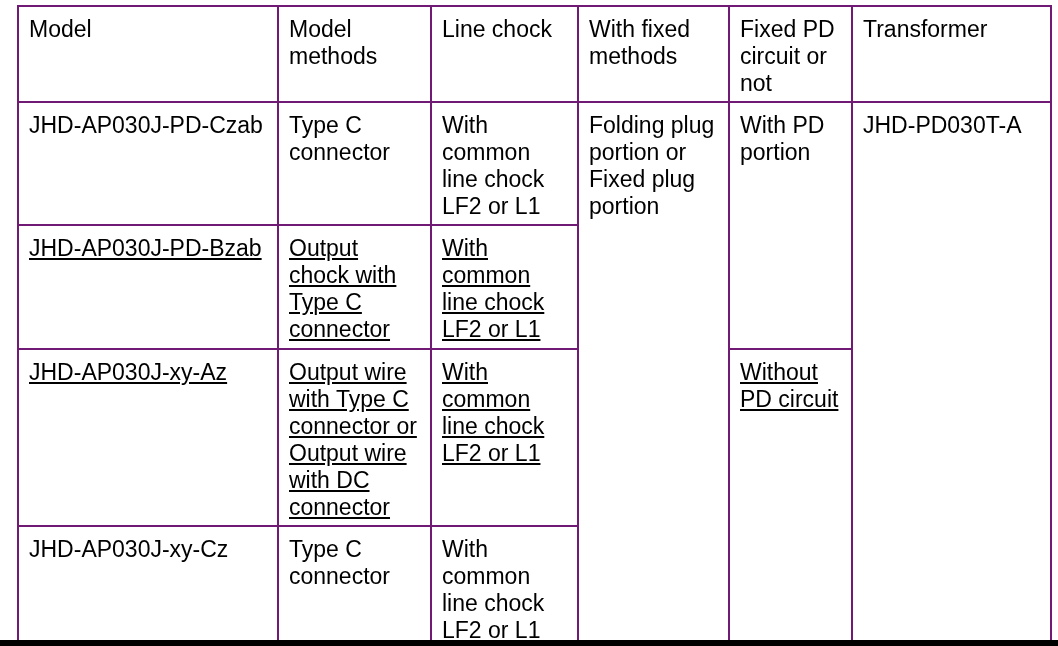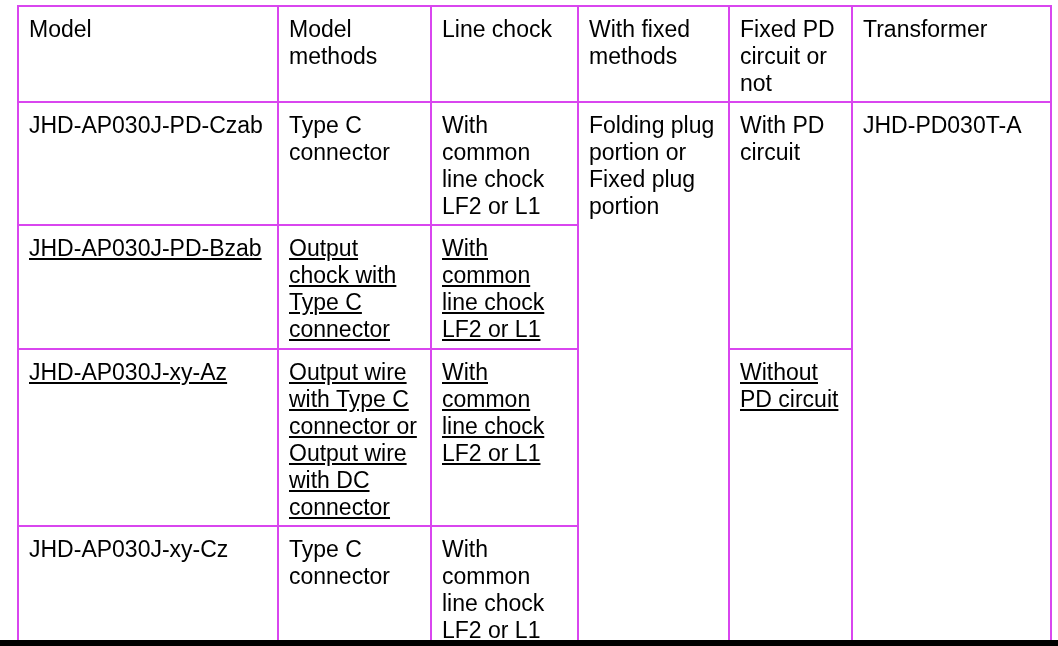--- a/index.html
+++ b/index.html
@@ -14,21 +14,21 @@
   }
   table.spec-table {
     position: absolute;
     left: 17px;
     top: 5px;
     width: 1033px;
     border-collapse: collapse;
     table-layout: fixed;
   }
   .spec-table th, .spec-table td {
-    border: 2px solid #d946ef;
+    border: 2px solid #701a75;
     vertical-align: top;
     text-align: left;
     font-size: 23px;
     line-height: 27px;
     font-weight: 400;
     padding: 9px 6px 4px 10px;
     word-wrap: break-word;
   }
   tr.header-row   { height: 94px; }
   tr.row-1        { height: 120px; }
@@ -61,21 +61,21 @@
       <th scope="col">Line chock</th>
       <th scope="col">With fixed methods</th>
       <th scope="col">Fixed PD circuit or not</th>
       <th scope="col">Transformer</th>
     </tr>
     <tr class="row-1">
       <td>JHD-AP030J-PD-Czab</td>
       <td>Type C connector</td>
       <td>With common line chock LF2 or L1</td>
       <td rowspan="4">Folding plug portion or Fixed plug portion</td>
-      <td rowspan="2">With PD circuit</td>
+      <td rowspan="2">With PD portion</td>
       <td rowspan="4">JHD-PD030T-A</td>
     </tr>
     <tr class="row-2">
       <td>JHD-AP030J-PD-Bzab</td>
       <td>Output chock with Type C connector</td>
       <td>With common line chock LF2 or L1</td>
     </tr>
     <tr class="row-3">
       <td>JHD-AP030J-xy-Az</td>
       <td>Output wire with Type C connector or Output wire with DC connector</td>

